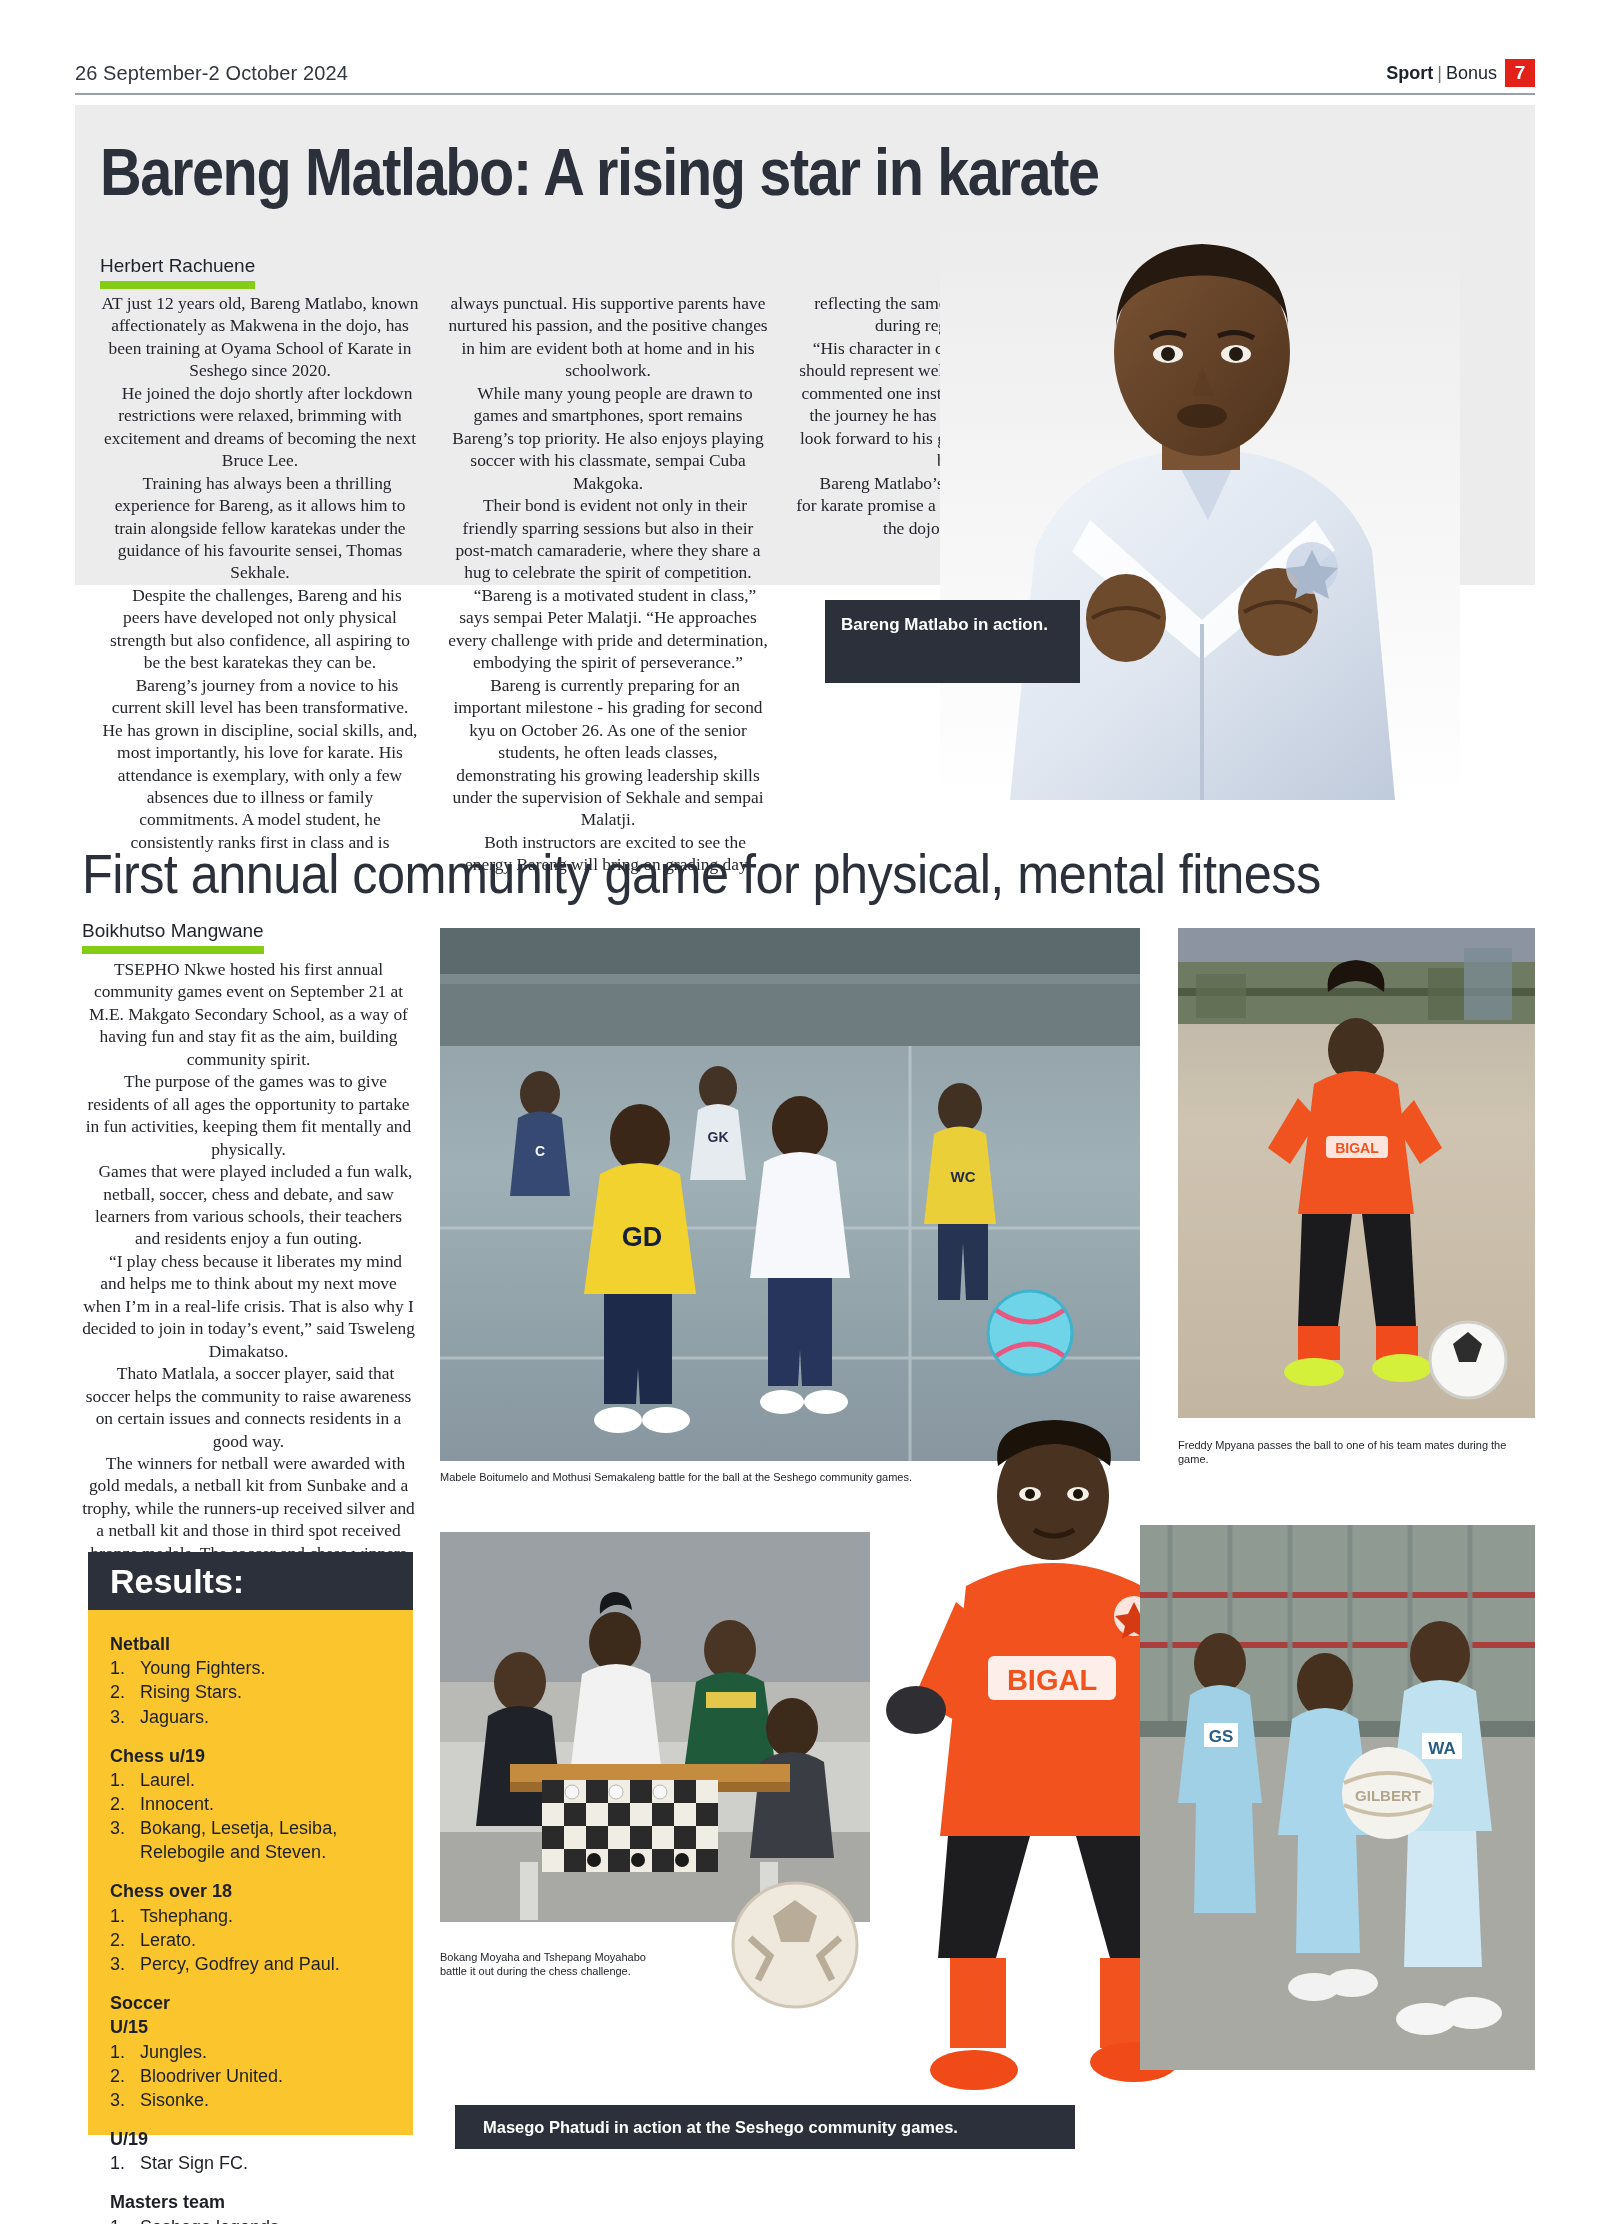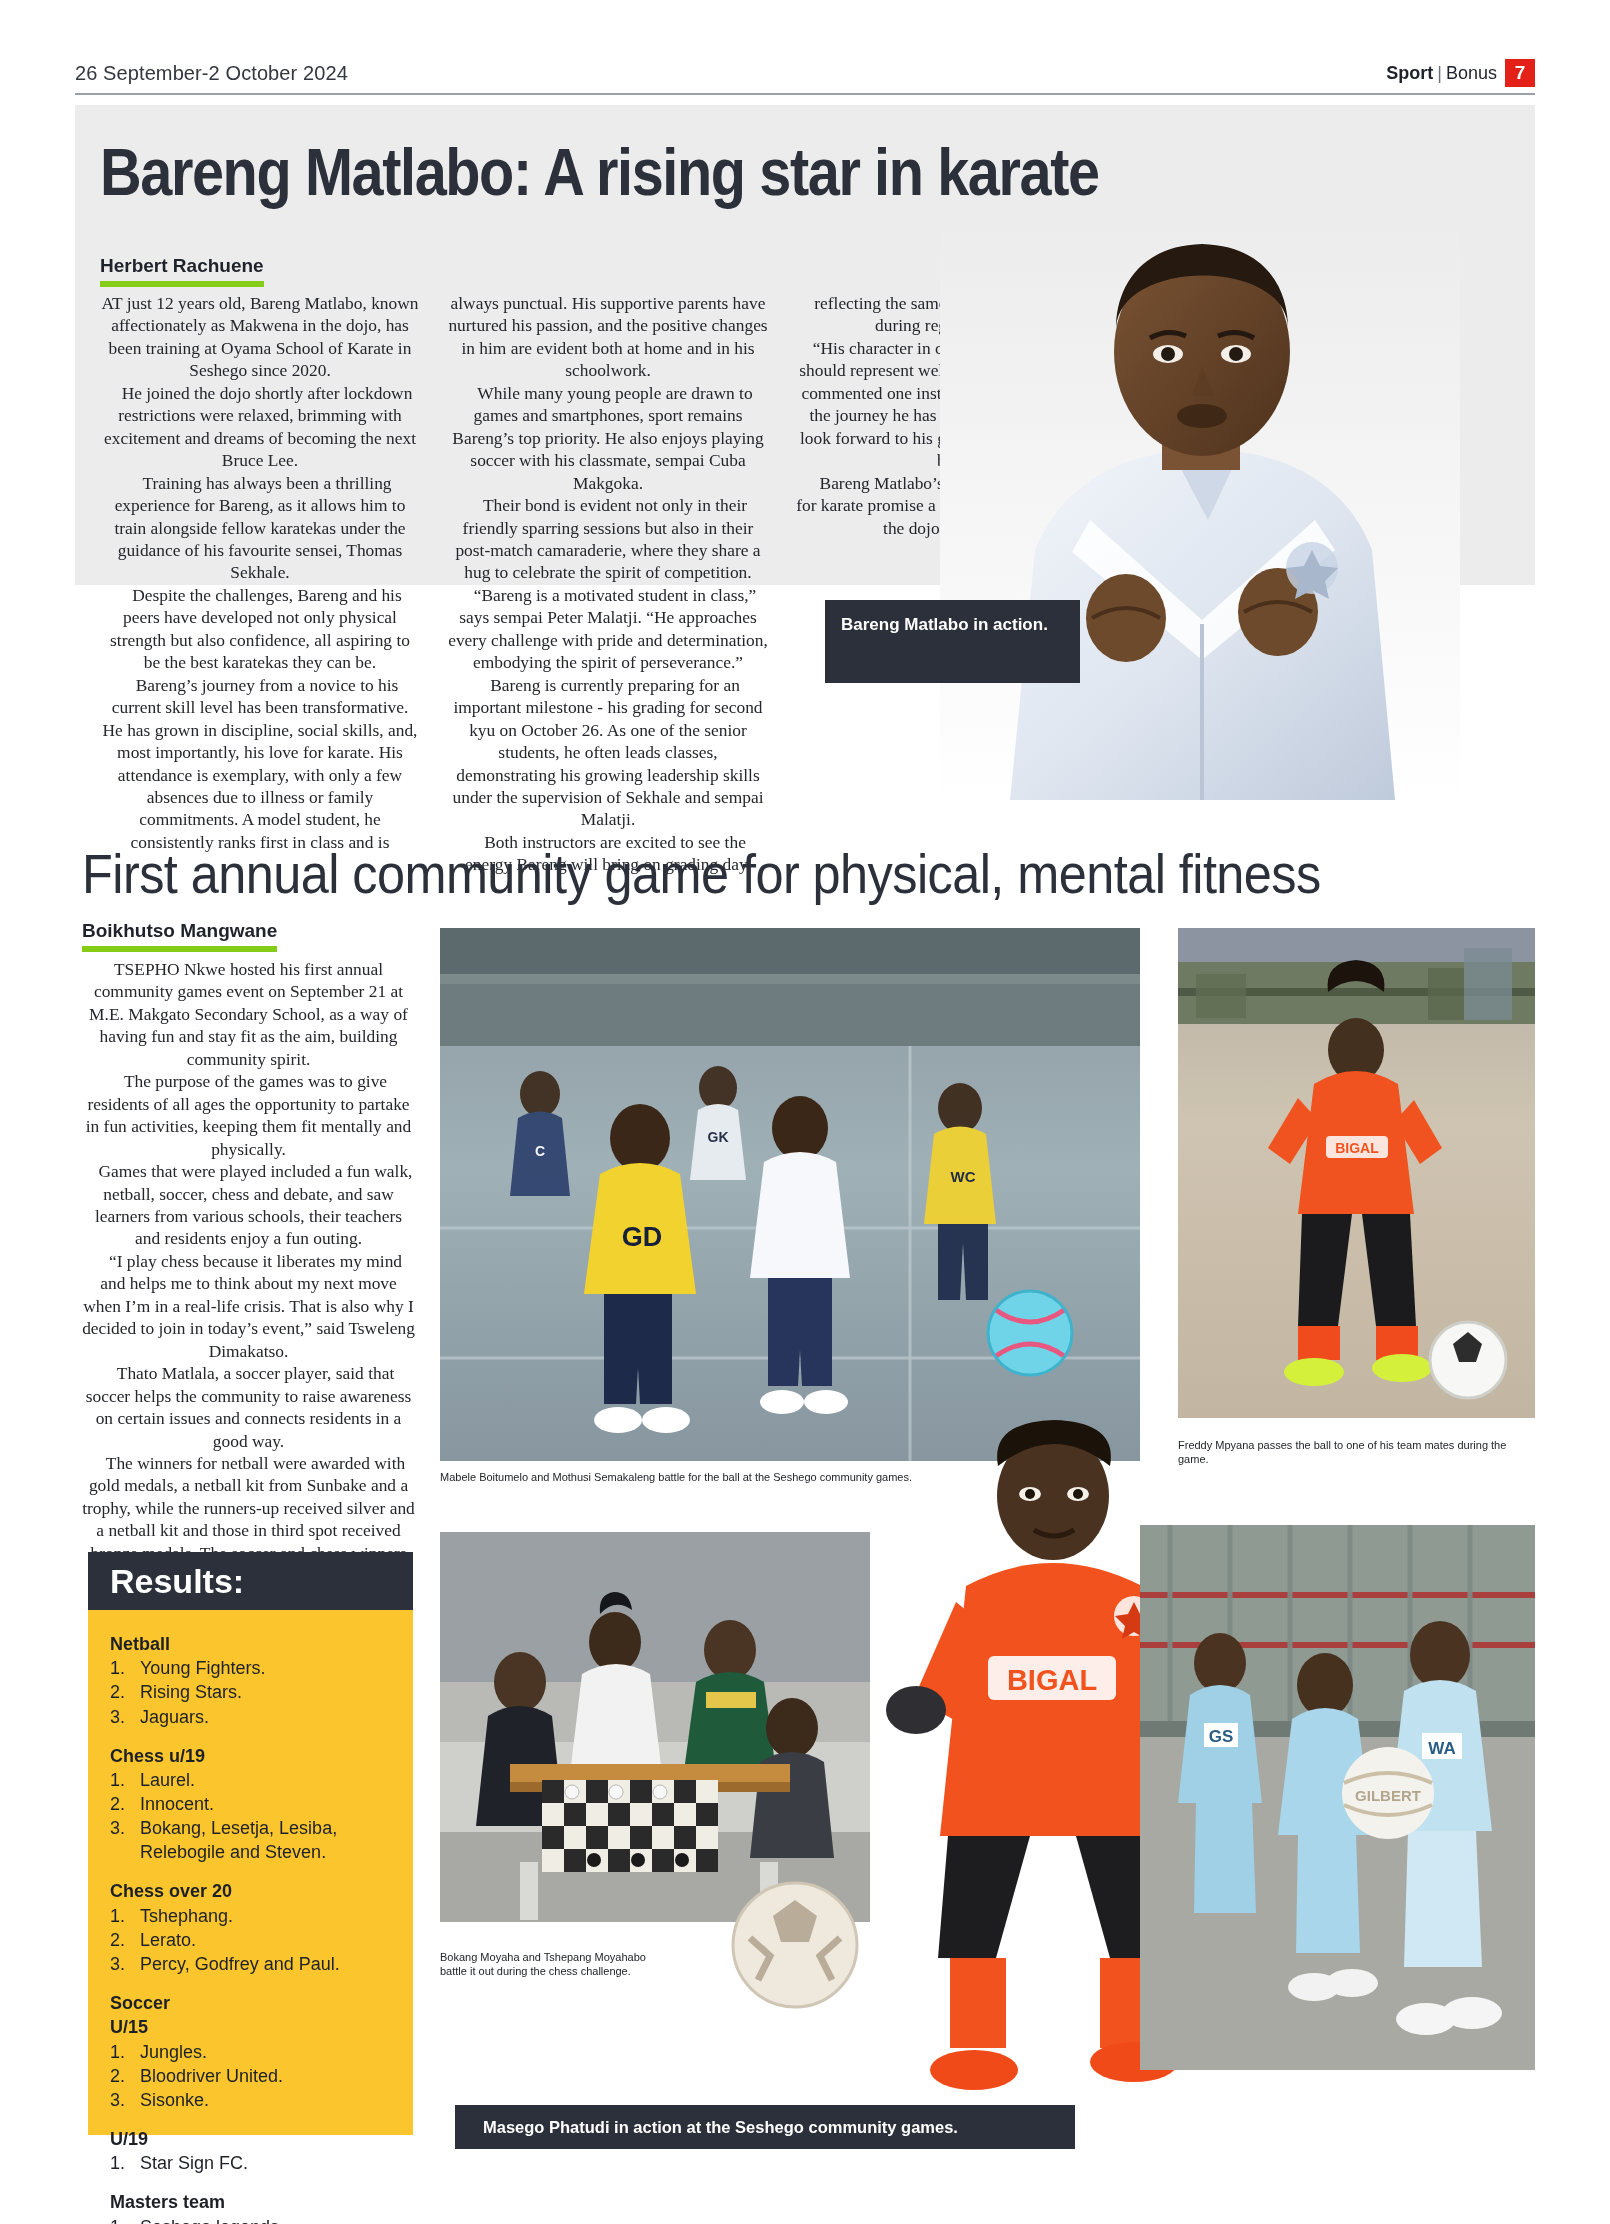--- a/index.html
+++ b/index.html
@@ -41,23 +41,23 @@
   }
   .a1-head {
     position:absolute; left:100px; top:138px; width:1300px;
     font-family:"Liberation Sans", sans-serif;
     font-weight:bold; font-size:67px; line-height:1;
     color:#2b303a; letter-spacing:-1.6px;
     transform:scaleX(.86); transform-origin:left center;
     white-space:nowrap;
   }
   .byline {
-    font-weight:bold; font-size:19px; color:#1e222b;
+    font-weight:normal; font-size:19px; color:#1e222b;
     padding-bottom:4px; display:inline-block;
-    border-bottom:6px solid #84cc16;
+    border-bottom:8px solid #84cc16;
   }
   .a1-byline { position:absolute; left:100px; top:255px; }
   .a1-cols {
     position:absolute; left:100px; top:292px; width:1020px;
     display:flex; gap:28px;
   }
   .a1-col { width:320px; }
   .bodytext {
     font-family:"Liberation Serif", serif;
     font-size:17.4px; line-height:1.29; color:#24262c; text-align:center;
@@ -512,21 +512,21 @@
     <div class="rgroup">
       <div class="rgroup-title">Chess u/19</div>
       <ol>
         <li><span class="num">1.</span><span>Laurel.</span></li>
         <li><span class="num">2.</span><span>Innocent.</span></li>
         <li><span class="num">3.</span><span>Bokang, Lesetja, Lesiba, Relebogile and Steven.</span></li>
       </ol>
     </div>
 
     <div class="rgroup">
-      <div class="rgroup-title">Chess over 20</div>
+      <div class="rgroup-title">Chess over 18</div>
       <ol>
         <li><span class="num">1.</span><span>Tshephang.</span></li>
         <li><span class="num">2.</span><span>Lerato.</span></li>
         <li><span class="num">3.</span><span>Percy, Godfrey and Paul.</span></li>
       </ol>
     </div>
 
     <div class="rgroup">
       <div class="rgroup-title">Soccer</div>
       <div class="rgroup-title">U/15</div>

